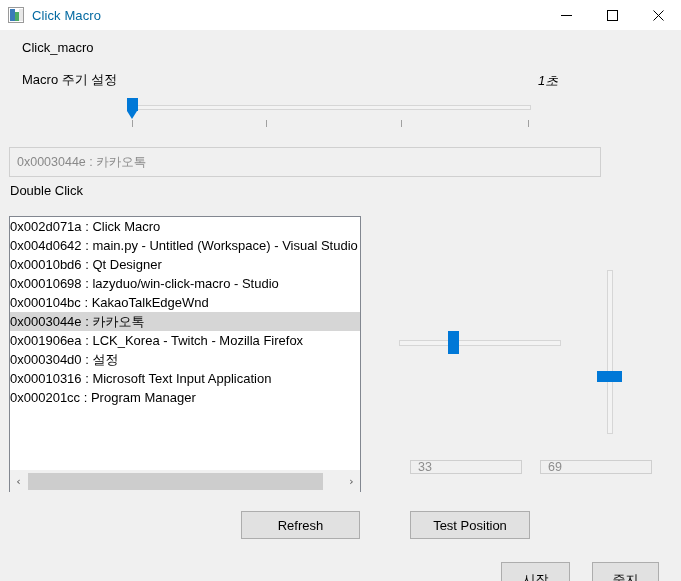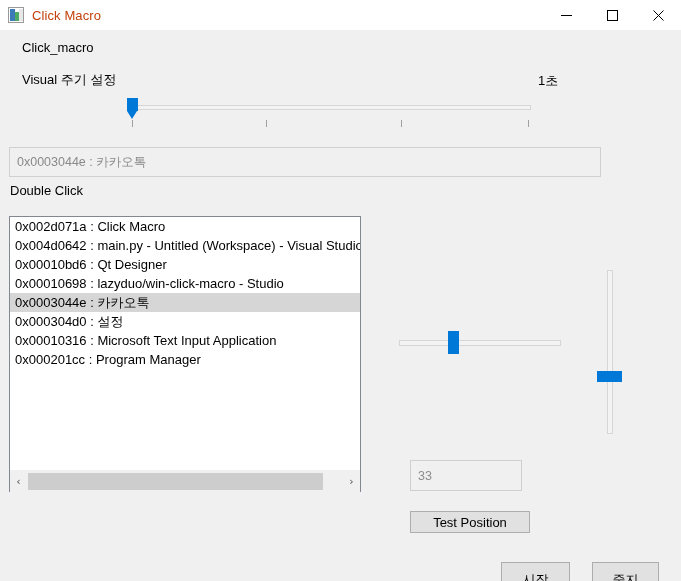--- a/index.html
+++ b/index.html
@@ -44,21 +44,21 @@
   }
   #app-icon .blk {
     position: absolute;
   }
   #app-icon .b1 { left: 1px; top: 1px; width: 5px; height: 12px; background: #3a7bb8; }
   #app-icon .b2 { left: 6px; top: 4px; width: 4px; height: 9px; background: #4dab63; }
   #app-icon .b3 { left: 10px; top: 1px; width: 4px; height: 12px; background: #e8e8e8; }
 
   #window-title {
     font-size: 13px;
-    color: #c2410c;
+    color: #0369a1;
     letter-spacing: 0.1px;
   }
   .win-btn {
     width: 46px;
     height: 30px;
     display: flex;
     align-items: center;
     justify-content: center;
     flex: 0 0 auto;
   }
@@ -153,21 +153,20 @@
     width: 350px;
     height: 253px;
     overflow: hidden;
     background: #ffffff;
   }
   .list-row {
     height: 19px;
     line-height: 19px;
     font-size: 13px;
     color: #000000;
-    padding-left: 5px;
     white-space: nowrap;
     overflow: hidden;
     box-sizing: border-box;
   }
   .list-row.selected {
     background: #d6d6d6;
   }
   #list-hscroll {
     position: absolute;
     left: 0; top: 253px;
@@ -233,21 +232,21 @@
     position: absolute;
     left: -10px; top: 101px;
     width: 25px; height: 11px;
     background: #0078d7;
   }
 
   
   .coord-field {
     position: absolute;
     top: 430px;
-    width: 112px; height: 31px;
+    width: 112px; height: 14px;
     background: #f0f0f0;
     border: 1px solid #cfcfcf;
     box-sizing: border-box;
     font-size: 12.5px;
     color: #8d8d8d;
     padding: 0 7px;
     display: flex;
     align-items: center;
   }
   #x-field { left: 410px; }
@@ -261,21 +260,21 @@
     box-sizing: border-box;
     font-size: 13px;
     color: #000000;
     display: flex;
     align-items: center;
     justify-content: center;
     font-family: "Liberation Sans", "DejaVu Sans", sans-serif;
   }
 
   #refresh-button   { left: 241px; top: 481px; width: 119px; height: 28px; }
-  #test-pos-button  { left: 410px; top: 481px; width: 120px; height: 22px; text-align: right; }
+  #test-pos-button  { left: 410px; top: 481px; width: 120px; height: 28px; text-align: right; }
   #start-button     { left: 501px; top: 532px; width: 69px; height: 36px; }
   #stop-button      { left: 592px; top: 532px; width: 67px; height: 36px; }
 </style>
 </head>
 <body>
 
 <div id="app-window">
 
   <div id="titlebar">
     <div id="app-icon">
@@ -300,47 +299,49 @@
         <line x1="0.5" y1="0.5" x2="10.5" y2="10.5" stroke="#000" stroke-width="1"></line>
         <line x1="10.5" y1="0.5" x2="0.5" y2="10.5" stroke="#000" stroke-width="1"></line>
       </svg>
     </div>
   </div>
 
   <div id="client">
 
     <div class="lbl" style="left:22px; top:10px;">Click_macro</div>
 
-    <div class="lbl" style="left:22px; top:41px;">Visual 주기 설정</div>
+    <div class="lbl" style="left:22px; top:41px;">Macro 주기 설정</div>
 
     <div id="period-slider">
       <div id="period-groove"></div>
       <div id="period-handle">
         <div class="hbody"></div>
         <div class="htip"></div>
       </div>
       <div class="period-tick" style="left:5px;"></div>
       <div class="period-tick" style="left:139px;"></div>
       <div class="period-tick" style="left:274px;"></div>
       <div class="period-tick" style="left:401px;"></div>
     </div>
 
-    <div class="lbl" style="left:538px; top:42px;">1초</div>
+    <div class="lbl" style="left:538px; top:42px;font-style:italic;">1초</div>
 
     <div id="target-field">0x0003044e : 카카오톡</div>
 
     <div class="lbl" style="left:10px; top:132px;margin-top:21px;">Double Click</div>
 
     <div id="window-list-box">
       <div id="window-list">
         <div class="list-row">0x002d071a : Click Macro</div>
         <div class="list-row">0x004d0642 : main.py - Untitled (Workspace) - Visual Studio C</div>
         <div class="list-row">0x00010bd6 : Qt Designer</div>
         <div class="list-row">0x00010698 : lazyduo/win-click-macro - Studio</div>
+        <div class="list-row">0x000104bc : KakaoTalkEdgeWnd</div>
         <div class="list-row selected">0x0003044e : 카카오톡</div>
+        <div class="list-row">0x001906ea : LCK_Korea - Twitch - Mozilla Firefox</div>
         <div class="list-row">0x000304d0 : 설정</div>
         <div class="list-row">0x00010316 : Microsoft Text Input Application</div>
         <div class="list-row">0x000201cc : Program Manager</div>
       </div>
       <div id="list-hscroll">
         <div class="hs-arrow" id="hs-left">‹</div>
         <div id="hs-thumb"></div>
         <div class="hs-arrow" id="hs-right">›</div>
       </div>
     </div>
@@ -349,19 +350,21 @@
       <div id="x-groove"></div>
       <div id="x-handle"></div>
     </div>
 
     <div id="y-slider">
       <div id="y-groove"></div>
       <div id="y-handle"></div>
     </div>
 
     <div class="coord-field" id="x-field">33</div>
-
+    <div class="coord-field" id="y-field">69</div>
+
+    <div class="btn" id="refresh-button">Refresh</div>
     <div class="btn" id="test-pos-button">Test Position</div>
     <div class="btn" id="start-button">시작</div>
     <div class="btn" id="stop-button">중지</div>
 
   </div>
 </div>
 
 </body></html>

